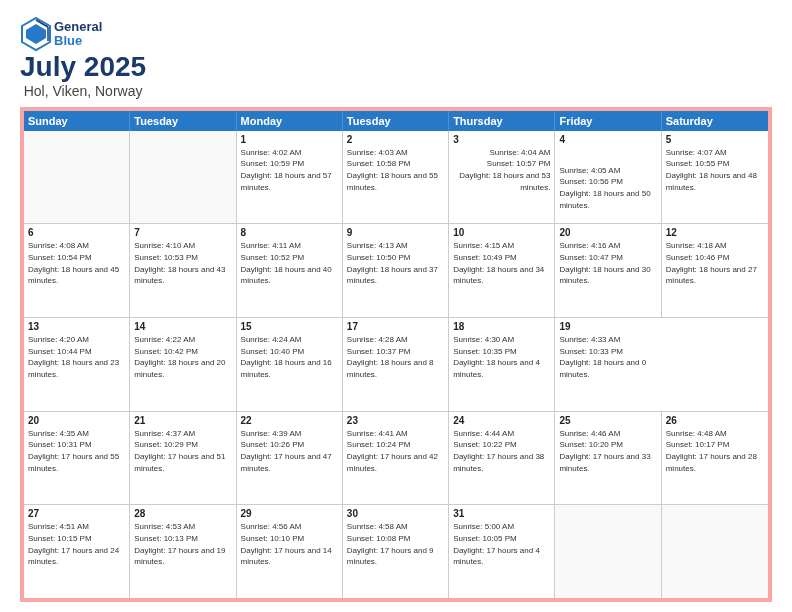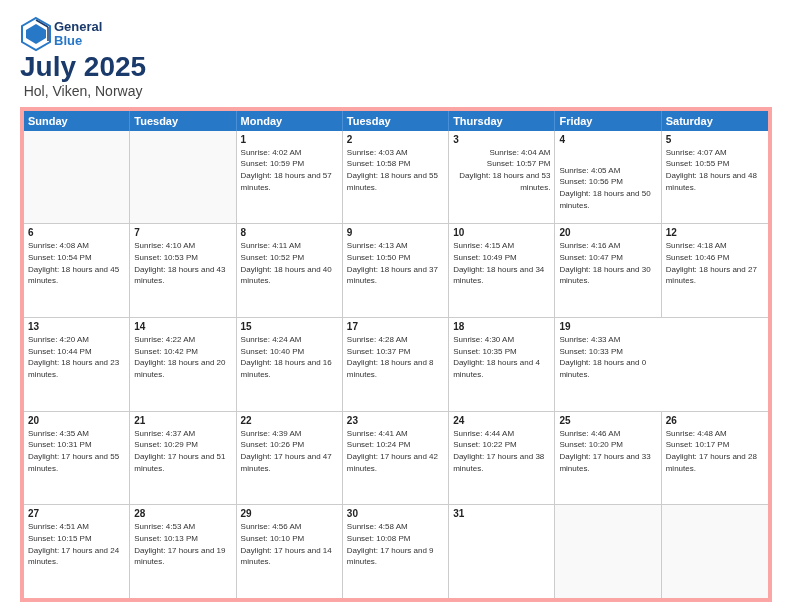--- a/index.html
+++ b/index.html
@@ -322,19 +322,22 @@
 Daylight: 17 hours and 14 minutes.</div>
           </div>
           <div class="cal-cell">
             <span class="day-num">30</span>
             <div class="sun-info" style="white-space: pre-line;">Sunrise: 4:58 AM
 Sunset: 10:08 PM
 Daylight: 17 hours and 9 minutes.</div>
           </div>
           <div class="cal-cell">
             <span class="day-num">31</span>
+            <div class="sun-info" style="white-space: pre-line;">Sunrise: 5:00 AM
+Sunset: 10:05 PM
+Daylight: 17 hours and 4 minutes.</div>
           </div>
           <div class="cal-cell empty"></div>
           <div class="cal-cell empty"></div>
         </div>
       </div>
   </div>
 </div>
 
 </body></html>

